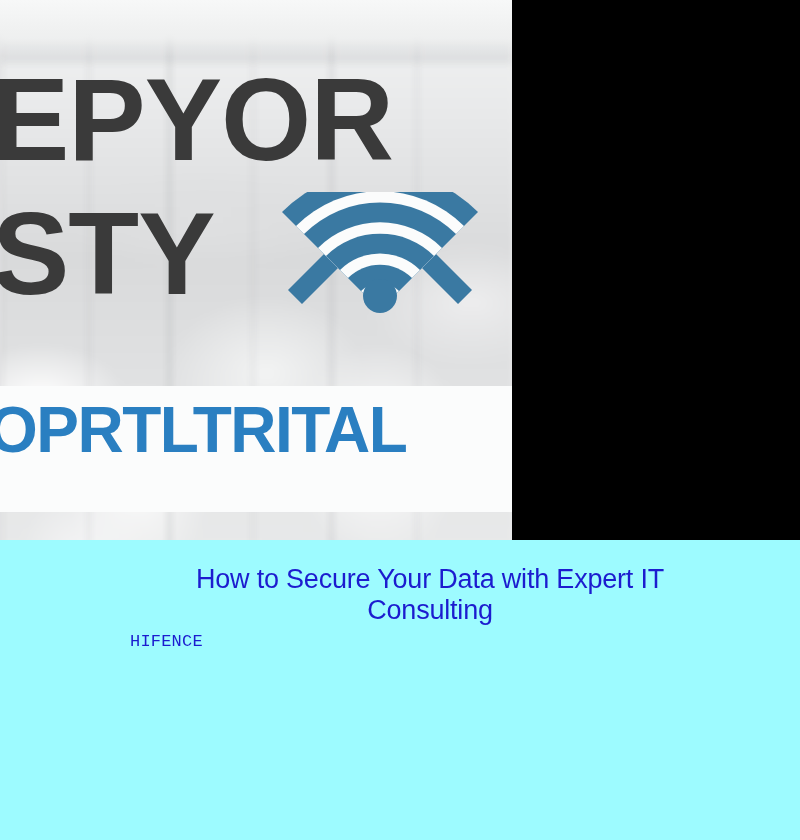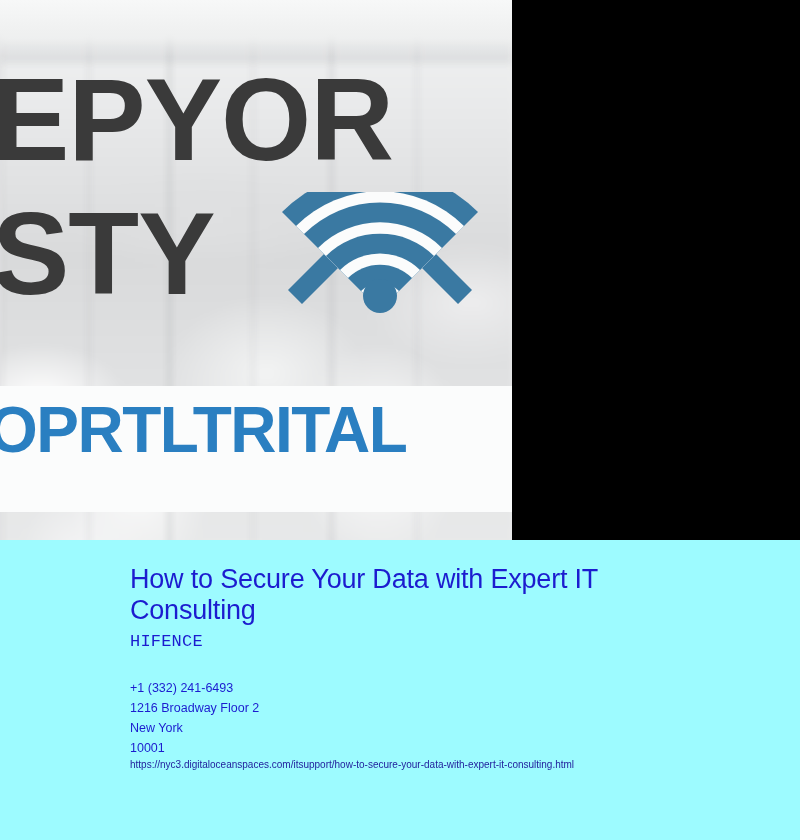--- a/index.html
+++ b/index.html
@@ -135,20 +135,21 @@
     left: 130px;
     top: 24px;
     width: 600px;
     margin: 0;
     color: #1C1CCF;
     font-family: "Liberation Sans", sans-serif;
     font-weight: 400;
     font-size: 27px;
     line-height: 1.13;
     letter-spacing: -0.2px;
+    text-align: center;
   }
 
   #brand {
     position: absolute;
     left: 130px;
     top: 93px;
     color: #1C1CCF;
     font-family: Liberation Mono, monospace;
     font-weight: 400;
     font-size: 17px;
@@ -220,23 +221,16 @@
       <div id="banner-band-text">OPRTLTRITAL</div>
     </div>
   </div>
 
   <div id="content">
 
     <h1 id="title">How to Secure Your Data with Expert IT Consulting</h1>
 
     <div id="brand">HIFENCE</div>
 
-    <div id="contact">
-      <div>+1 (332) 241-6493</div>
-      <div>1216 Broadway Floor 2</div>
-      <div>New York</div>
-      <div>10001</div>
-    </div>
-
-    <a id="source-url" href="#">https://nyc3.digitaloceanspaces.com/itsupport/how-to-secure-your-data-with-expert-it-consulting.html</a>
+
   </div>
 
 </div>
 
 </body></html>

